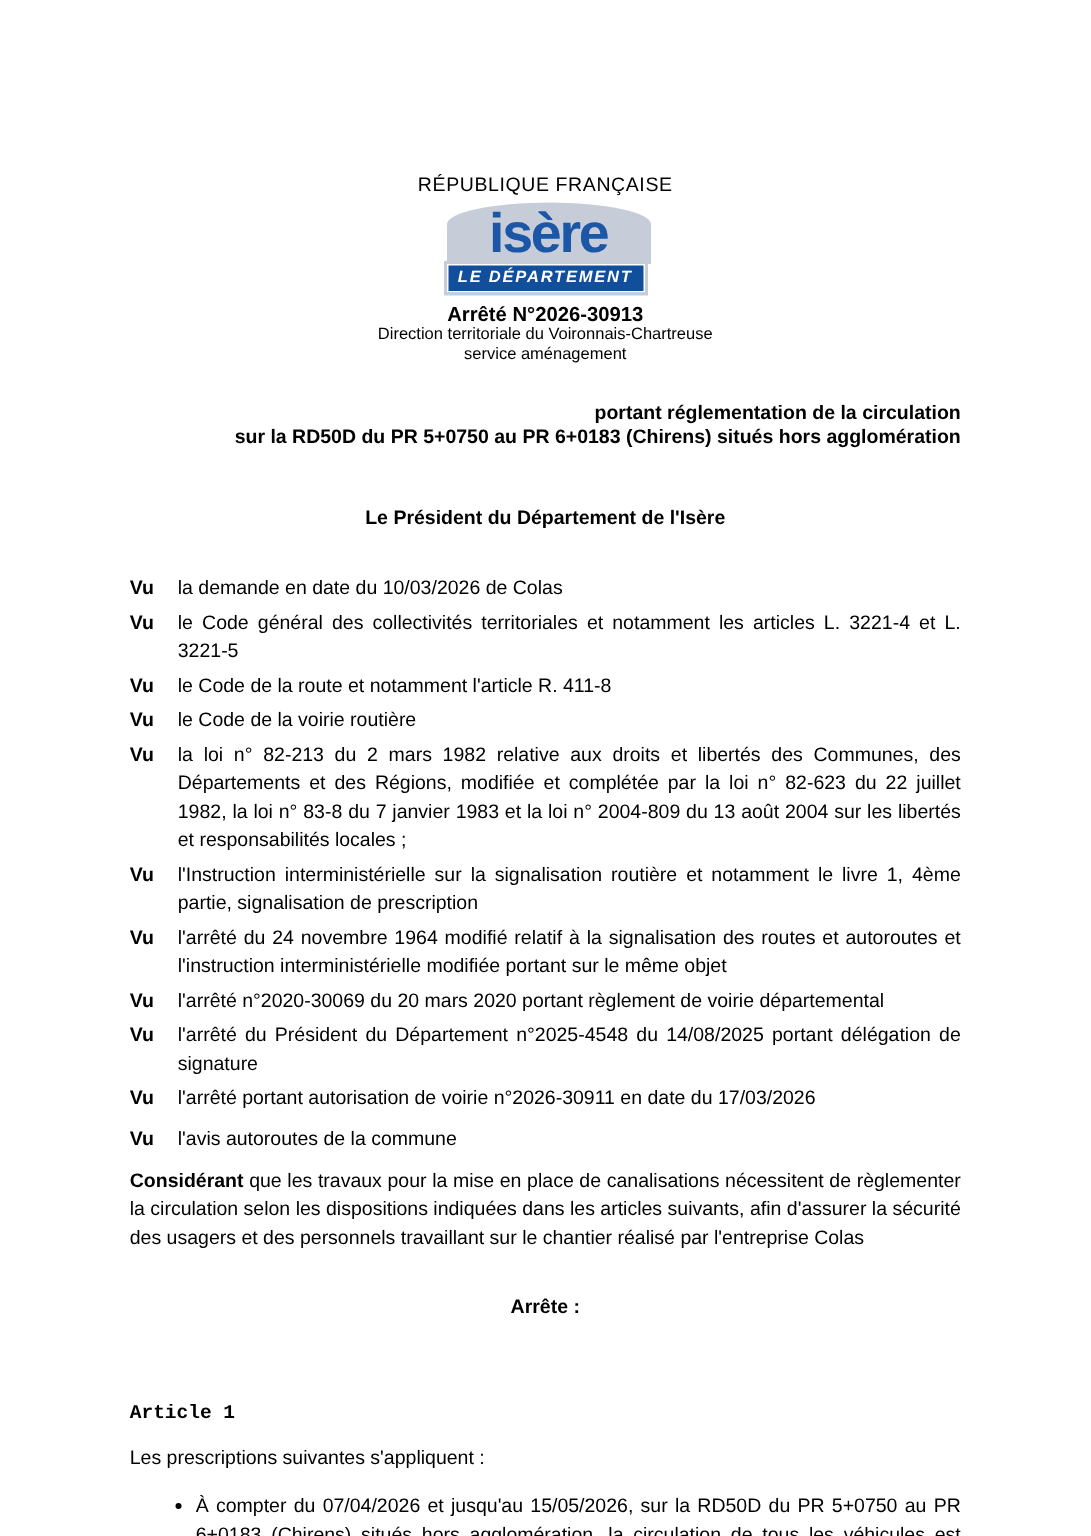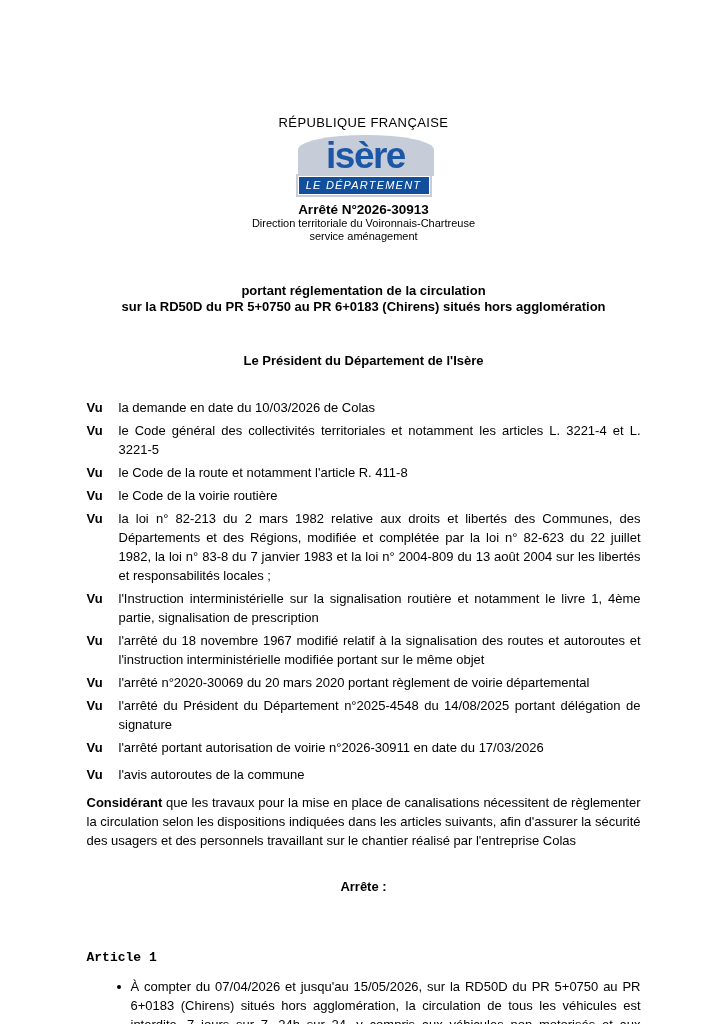--- a/index.html
+++ b/index.html
@@ -22,30 +22,30 @@
     background: #c7cdd8;
     border-radius: 55% 55% 0 0 / 16px 16px 0 0;
     padding-top: 1px;
   }
   .logo-name {
     color: #1b57a6; font-weight: bold;
     font-size: 37px; line-height: 40px; letter-spacing: -1.5px;
   }
   .logo-banner {
     background: #114f9d; color: #ffffff;
-    font-weight: normal; font-style: italic;
+    font-weight: bold; font-style: italic;
     font-size: 11px; letter-spacing: 1.2px;
     padding: 2px 0 3px;
     outline: 2px solid #c7cdd8; outline-offset: -0px;
     border: 1px solid #ffffff;
   }
   .arrete-number { text-align: center; font-weight: bold; font-size: 13.5px; margin-top: 7px; }
   .direction-line, .service-line { text-align: center; font-size: 11px; line-height: 13px; }
 
-  .subject { text-align: center; font-weight: bold; margin-top: 40px; line-height: 16px; }
+  .subject { text-align: right; font-weight: bold; margin-top: 24px; line-height: 16px; }
   .president { text-align: center; font-weight: bold; margin-top: 38px; }
 
   
   .vu-section { margin-top: 30px; }
   .vu-row { display: flex; margin-bottom: 4px; }
   .vu-label { flex: 0 0 32px; font-weight: bold; line-height: 19px; }
   .vu-text { flex: 1; margin: 0; text-align: justify; line-height: 19px; }
 
   .considerant { margin-top: 9px; text-align: justify; line-height: 19px; }
   .considerant b { font-weight: bold; }
@@ -106,21 +106,21 @@
     <div class="vu-row">
       <span class="vu-label">Vu</span>
       <p class="vu-text">la loi n° 82-213 du 2 mars 1982 relative aux droits et libertés des Communes, des Départements et des Régions, modifiée et complétée par la loi n° 82-623 du 22 juillet 1982, la loi n° 83-8 du 7 janvier 1983 et la loi n° 2004-809 du 13 août 2004 sur les libertés et responsabilités locales ;</p>
     </div>
     <div class="vu-row">
       <span class="vu-label">Vu</span>
       <p class="vu-text">l'Instruction interministérielle sur la signalisation routière et notamment le livre 1, 4ème partie, signalisation de prescription</p>
     </div>
     <div class="vu-row">
       <span class="vu-label">Vu</span>
-      <p class="vu-text">l'arrêté du 18 novembre 1967 modifié relatif à la signalisation des routes et autoroutes et l'instruction interministérielle modifiée portant sur le même objet</p>
+      <p class="vu-text">l'arrêté du 24 novembre 1964 modifié relatif à la signalisation des routes et autoroutes et l'instruction interministérielle modifiée portant sur le même objet</p>
     </div>
     <div class="vu-row">
       <span class="vu-label">Vu</span>
       <p class="vu-text">l'arrêté n°2020-30069 du 20 mars 2020 portant règlement de voirie départemental</p>
     </div>
     <div class="vu-row">
       <span class="vu-label">Vu</span>
       <p class="vu-text">l'arrêté du Président du Département n°2025-4548 du 14/08/2025 portant délégation de signature</p>
     </div>
     <div class="vu-row">
@@ -131,17 +131,18 @@
       <span class="vu-label">Vu</span>
       <p class="vu-text">l'avis autoroutes de la commune</p>
     </div>
   </div>
 
   <p class="considerant"><b>Considérant</b><span> que les travaux pour la mise en place de canalisations nécessitent de règlementer la circulation selon les dispositions indiquées dans les articles suivants, afin d'assurer la sécurité des usagers et des personnels travaillant sur le chantier réalisé par l'entreprise Colas</span></p>
 
   <div class="arrete-heading">Arrête :</div>
 
   <div class="article-title">Article 1</div>
+  <p class="article-intro">Les prescriptions suivantes s'appliquent :</p>
   <ul class="bullet-list">
     <li>À compter du 07/04/2026 et jusqu'au 15/05/2026, sur la RD50D du PR 5+0750 au PR 6+0183 (Chirens) situés hors agglomération, la circulation de tous les véhicules est interdite, 7 jours sur 7, 24h sur 24, y compris aux véhicules non motorisés et aux piétons.</li>
   </ul>
 
 </div>
 
 </body></html>

